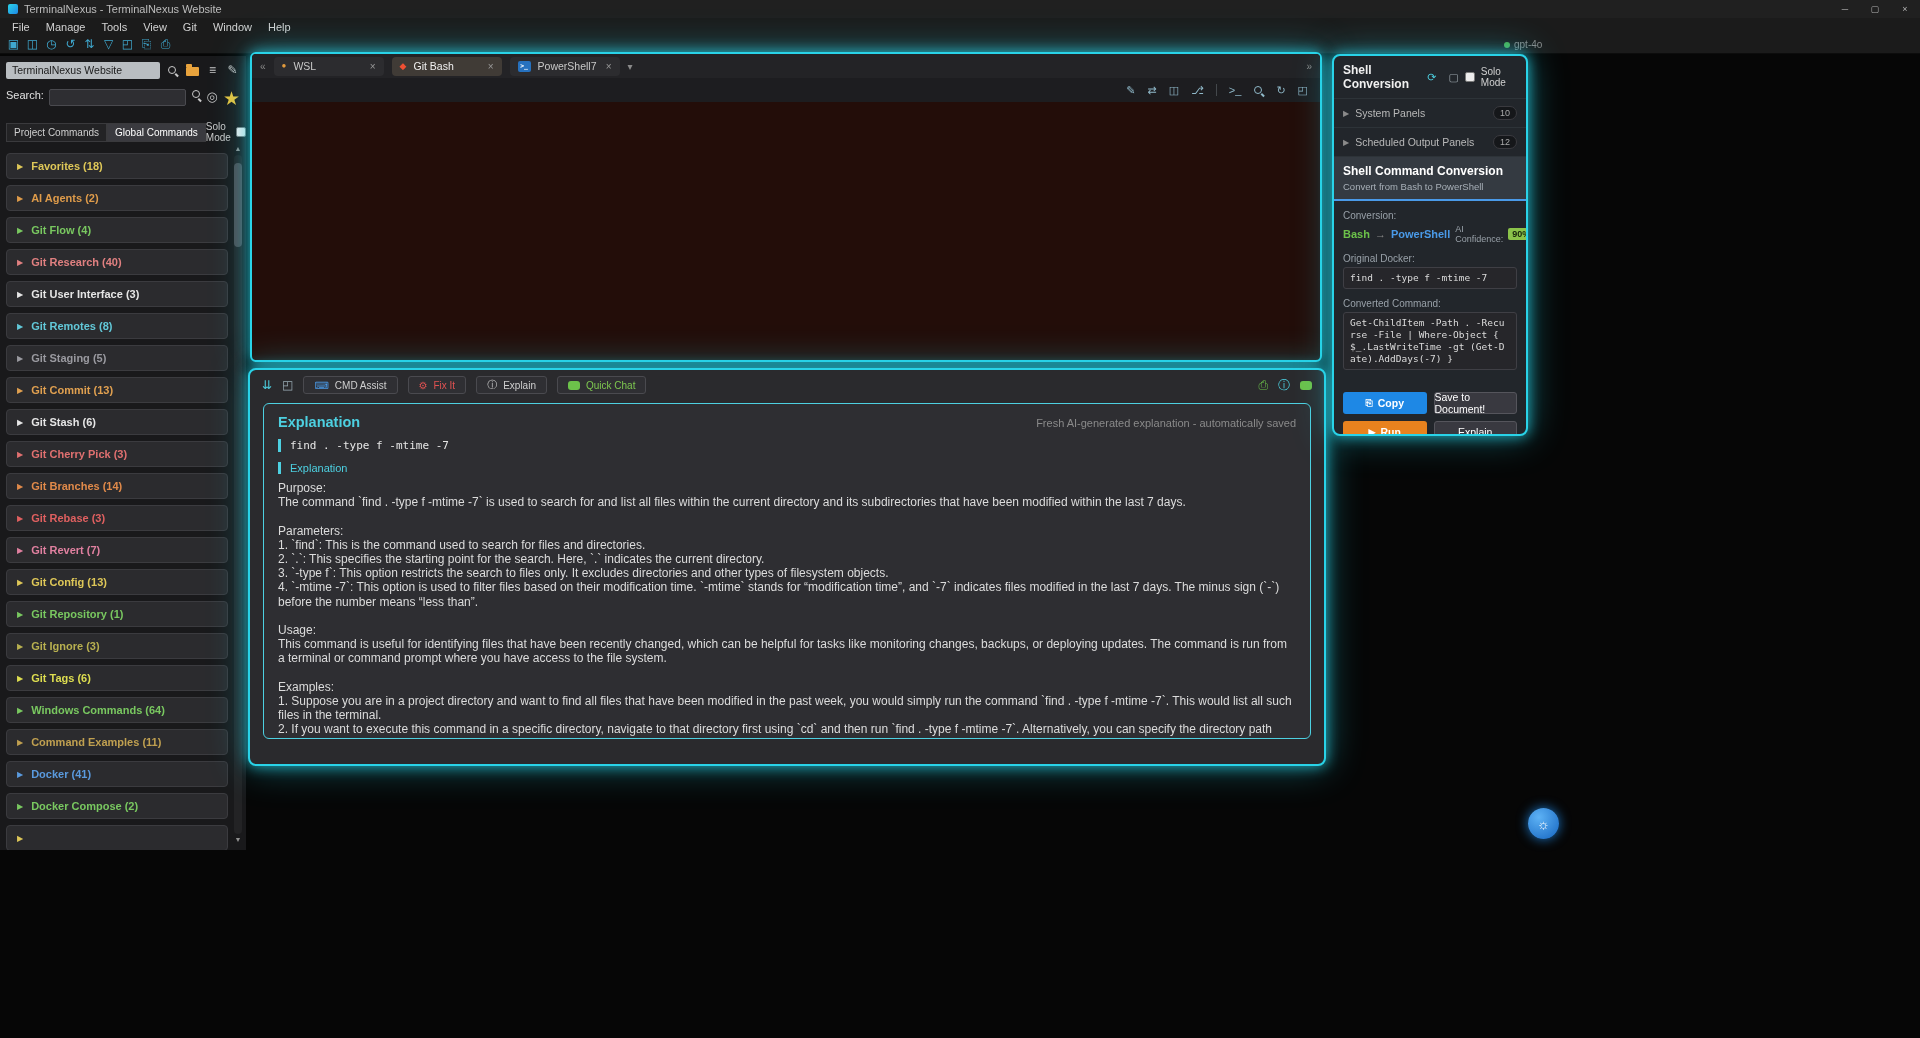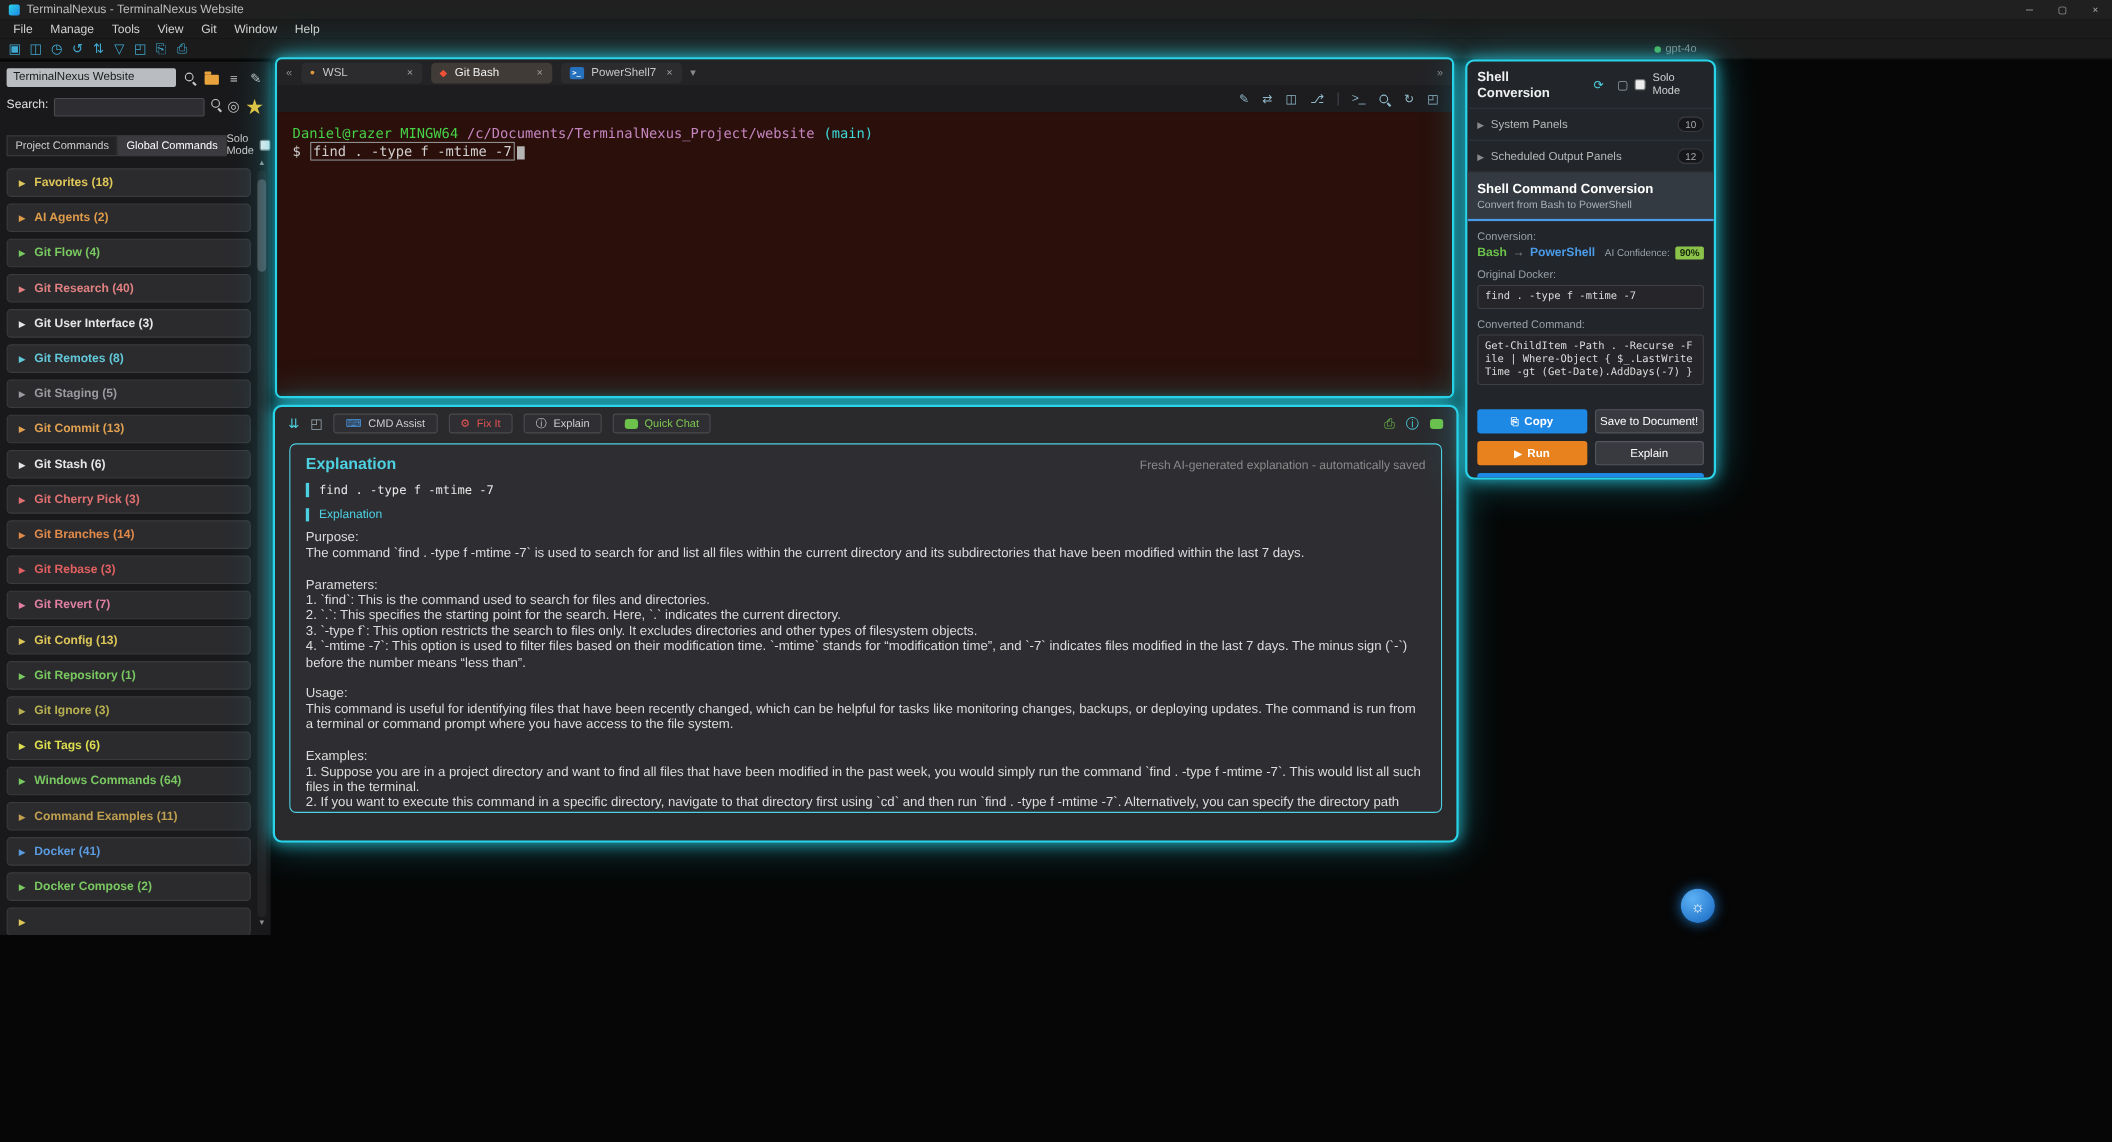--- a/index.html
+++ b/index.html
@@ -24,21 +24,21 @@
   .mag::before{content:"";position:absolute;left:1px;top:1px;width:6px;height:6px;border:1.5px solid currentColor;border-radius:50%}
   .mag::after{content:"";position:absolute;left:8.5px;top:8.5px;width:4px;height:1.5px;background:currentColor;transform:rotate(45deg);transform-origin:0 0}
   .folder-ico{position:relative;width:13px;height:9px;background:#e8a33d;border-radius:1px;display:inline-block;margin-top:3px}
   .folder-ico::before{content:"";position:absolute;top:-3px;left:0;width:6px;height:3px;background:#e8a33d;border-radius:1px 1px 0 0}
   .bubble{position:relative;width:12px;height:9px;background:#6cc24a;border-radius:3px;display:inline-block}
   .bubble::after{content:"";position:absolute;left:2px;bottom:-3px;width:0;height:0;border:3px solid transparent;border-top-color:#6cc24a}
   .checkbox{width:10px;height:10px;background:#ececec;border:1px solid #7a7a7a;border-radius:2px;flex-shrink:0}
 
   
   .sidebar{position:absolute;left:0;top:56px;width:246px;height:794px;background:#19191b;padding:6px;overflow:hidden}
-  .proj-row{display:flex;align-items:center;gap:5px}
+  .proj-row{display:flex;gap:5px}
   .proj-combo{width:164px;height:17px;background:#b9bdc1;color:#1b1b1b;font-size:10.5px;line-height:17px;padding-left:6px;border-radius:2px;white-space:nowrap;overflow:hidden}
   .mini-btn{width:16px;height:16px;display:flex;align-items:center;justify-content:center;font-size:12px;color:#c8c8c8}
   .search-row{display:flex;align-items:flex-start;gap:5px;margin-top:10px}
   .search-label{font-size:11px;color:#e0e0e0}
   .search-input{flex:1;height:17px;background:#2e2e32;border:1px solid #4a4a4f;border-radius:2px}
   .star{font-size:19px;color:#e8c33c;line-height:1}
   .target{font-size:13px;color:#c0c0c0}
   .tabs-row{display:flex;align-items:center;margin-top:13px;font-size:10px}
   .side-tab{padding:3px 7px;background:#232325;border:1px solid #3a3a3d;color:#cfcfcf;white-space:nowrap}
   .side-tab.active{background:#3a3a3f;color:#fff}
@@ -91,21 +91,21 @@
   .expl-head{display:flex;align-items:baseline}
   .expl-title{color:#4dd0e1;font-weight:bold;font-size:14.5px}
   .expl-status{margin-left:auto;color:#8a8a8a;font-size:11px}
   .sel-block{margin-top:9px;border-left:3px solid #4dd0e1;padding-left:9px}
   .sel-label{color:#4dd0e1;font-size:11px}
   .sel-code{margin-top:4px;font-family:"DejaVu Sans Mono",monospace;font-size:11px;color:#e6e6e6}
   .expl-label{margin-top:10px;border-left:3px solid #4dd0e1;padding-left:9px;color:#4dd0e1;font-size:11px}
   .expl-body{margin-top:7px;font-size:12px;line-height:14.2px;color:#dcdcdc;white-space:pre-wrap}
 
   
-  .conv{position:absolute;left:1332px;top:54px;width:228px;height:382px;border-radius:8px;background:#22262b;overflow:hidden}
+  .conv{position:absolute;left:1332px;top:54px;width:196px;height:382px;border-radius:8px;background:#22262b;overflow:hidden}
   .conv-head{display:flex;align-items:center;gap:6px;padding:7px 9px}
   .conv-title{font-size:12px;font-weight:bold;color:#f0f0f0;margin-right:4px}
   .conv-head .spacer{flex:1}
   .c-ico{font-size:11px;color:#9aa4aa}
   .c-ico.cy{color:#4dd0e1}
   .conv-solo{font-size:10px;color:#d0d0d0}
   .group-row{display:flex;align-items:center;gap:6px;padding:7px 9px;font-size:10.5px;color:#b8b8b8;border-top:1px solid #2d3338}
   .group-row .tri{font-size:8px;color:#8a8a8a}
   .badge{margin-left:auto;background:#15171a;border:1px solid #3a3a3f;border-radius:8px;padding:1px 6px;font-size:9px;color:#aaa}
   .conv-section{background:#343a41;border-bottom:2px solid #4a9ae8;padding:7px 9px;border-top:1px solid #2d3338}
@@ -322,24 +322,20 @@
       <span>✎</span>
       <span>⇄</span>
       <span>◫</span>
       <span>⎇</span>
       <span class="sep"></span>
       <span>&gt;_</span>
       <span class="mag"></span>
       <span>↻</span>
       <span>◰</span>
     </div>
-    <div class="term-body">
-      <div><span class="u">Daniel@razer MINGW64</span><span class="p">/c/Documents/TerminalNexus_Project/website</span><span class="b">(main)</span></div>
-      <div><span class="dollar">$</span><span class="cmd-box">find . -type f -mtime -7</span><span class="cursor"></span></div>
-    </div>
   </div>
 
   <div class="expl glow">
     <div class="expl-toolbar">
       <span class="etb-ico cy">⇊</span>
       <span class="etb-ico">◰</span>
       <div class="ebtn cmd">
         <span class="bi">⌨</span>
         <span>CMD Assist</span>
       </div>

